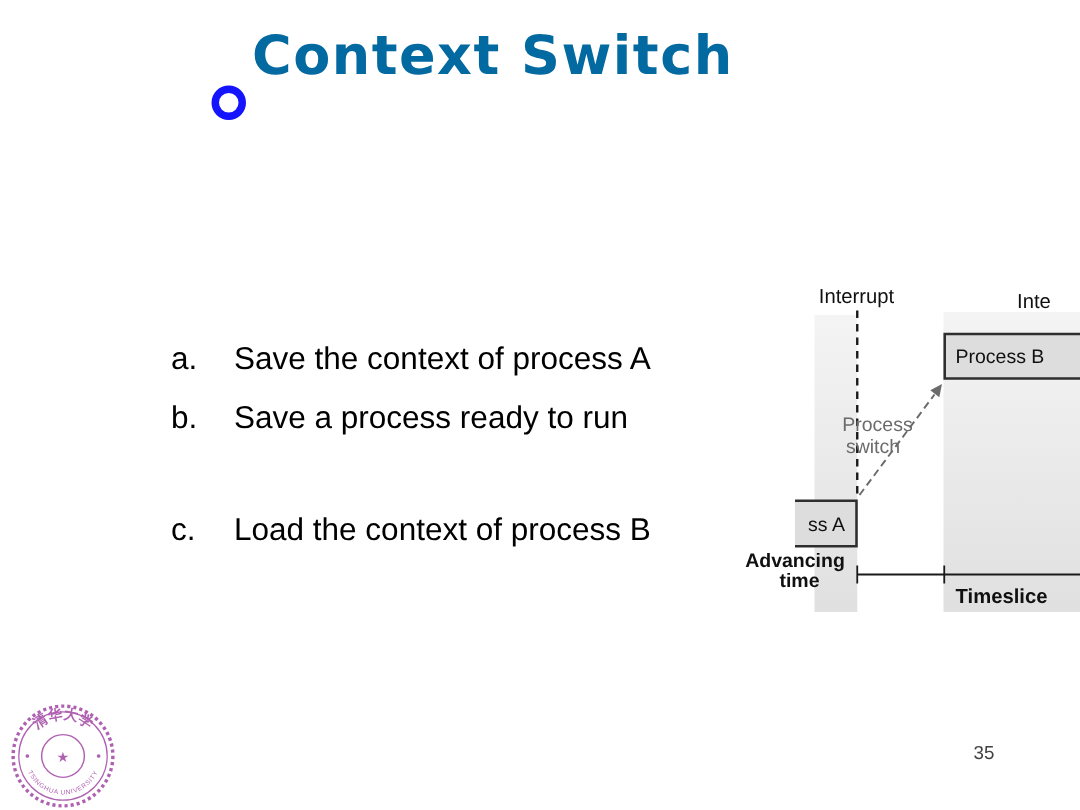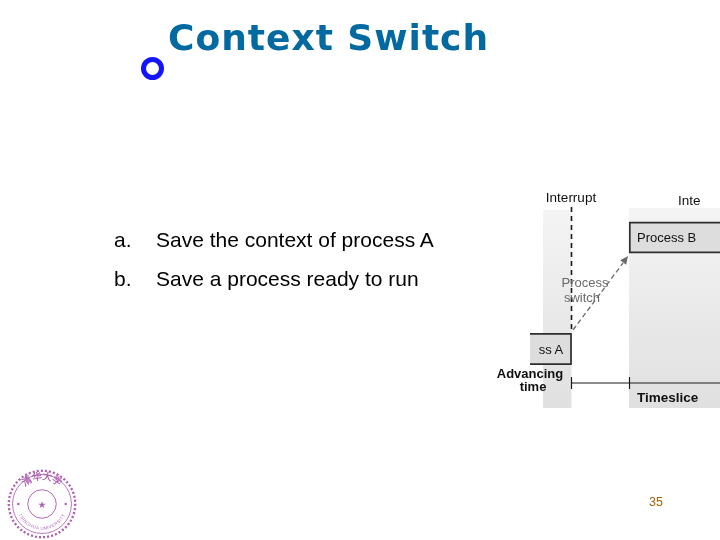--- a/index.html
+++ b/index.html
@@ -25,39 +25,42 @@
   .num2{display:inline-block;width:42px;vertical-align:top;}
   .txt{display:inline-block;vertical-align:top;}
   
   .diagram{position:absolute;left:490px;top:185px;}
   .diagram text{font-family:"Liberation Sans",sans-serif;}
   
   .seal{position:absolute;left:4px;top:466px;opacity:.8;}
   
   .pageno{
     position:absolute;left:644px;top:495px;width:24px;text-align:center;
-    font-size:12.5px;color:#a16207;
+    font-size:12.5px;color:#404040;
   }
 </style>
 </head>
 <body>
 
 <div id="slide">
 
   <span class="bullet-ring"></span>
   <div class="title">
     <div>Context Switch</div>
   </div>
 
 
   <div class="row lvl2" style="top:223px">
     <span class="num2">a.</span><span class="txt">Save the context of process A</span>
   </div>
   <div class="row lvl2" style="top:262px">
     <span class="num2">b.</span><span class="txt"><span>Save a process ready to run</span><br></span>
+  </div>
+  <div class="row lvl2" style="top:337px">
+    <span class="num2">c.</span><span class="txt">Load the context of process B</span>
   </div>
 
 
   <svg class="diagram" width="230" height="230" viewBox="0 0 230 230">
     <defs>
       <linearGradient id="bandGrad" x1="0" y1="0" x2="0" y2="1">
         <stop offset="0" stop-color="#f4f4f4"></stop>
         <stop offset="1" stop-color="#e0e0e0"></stop>
       </linearGradient>
     </defs>

